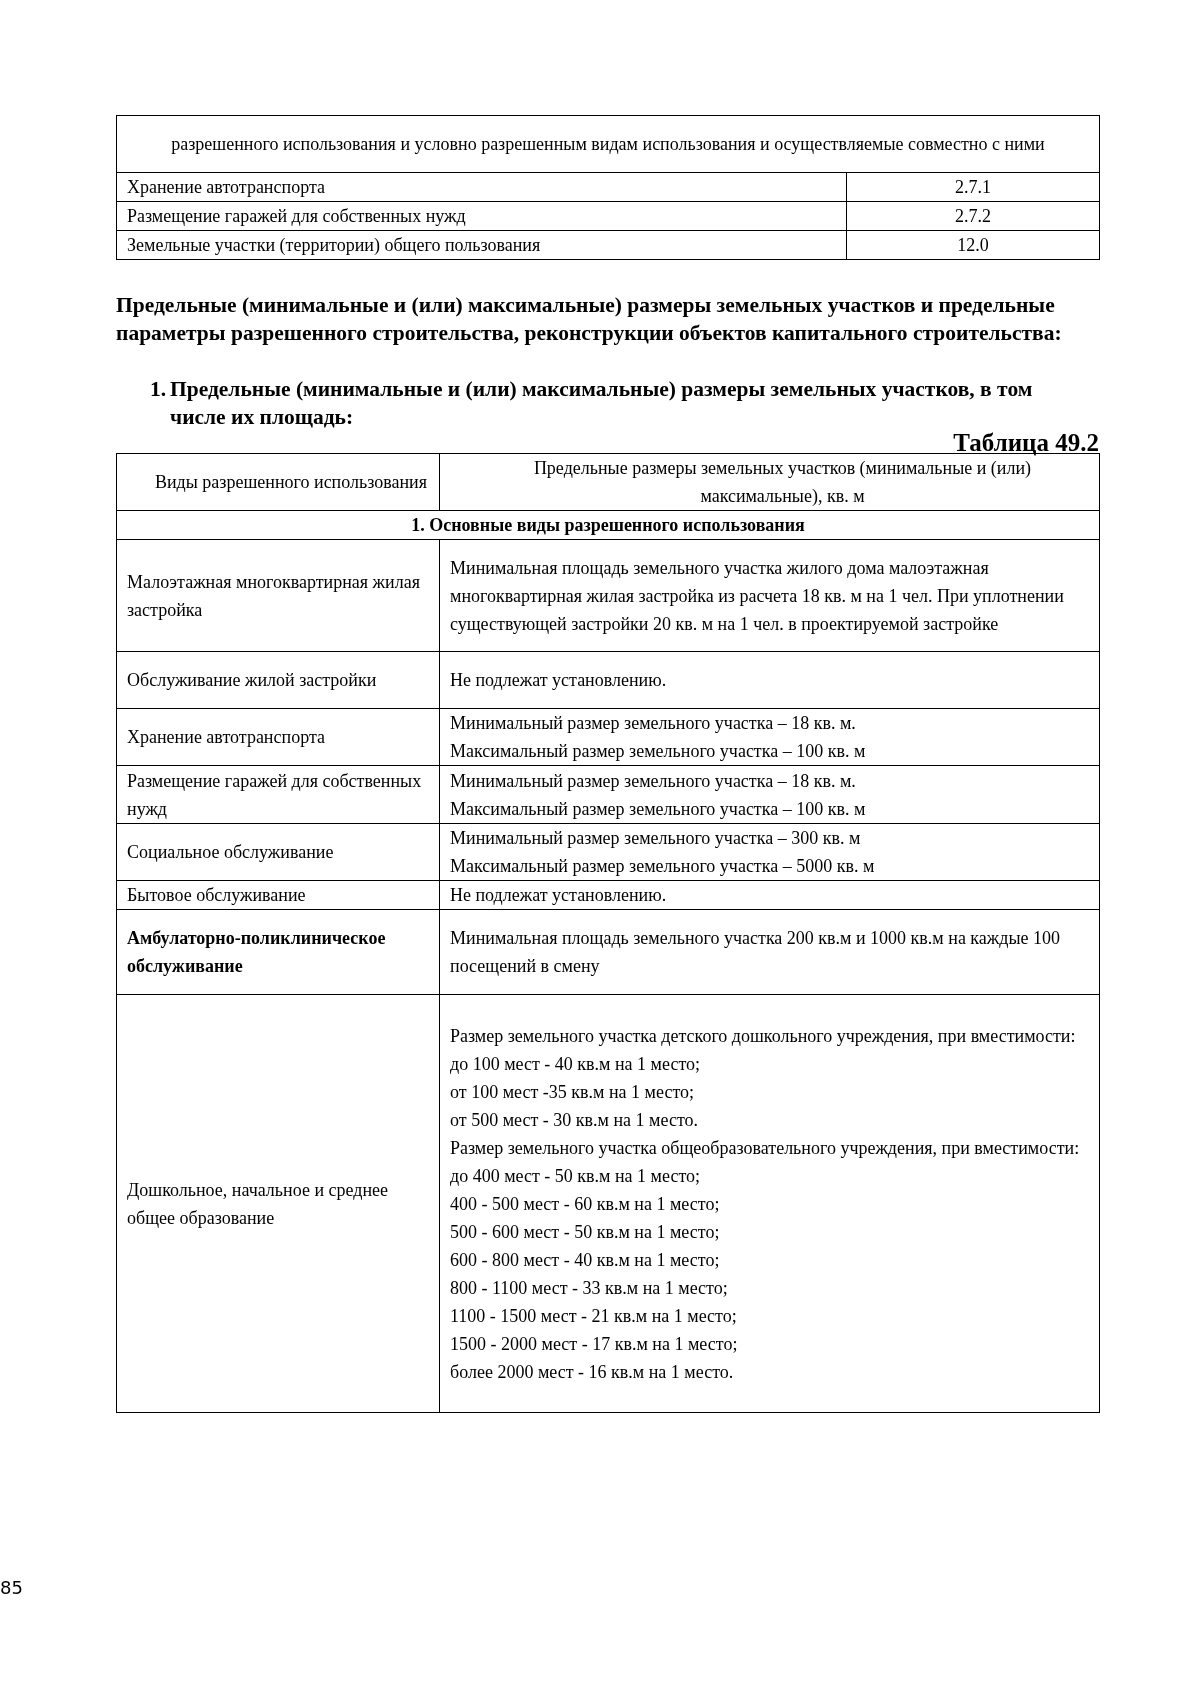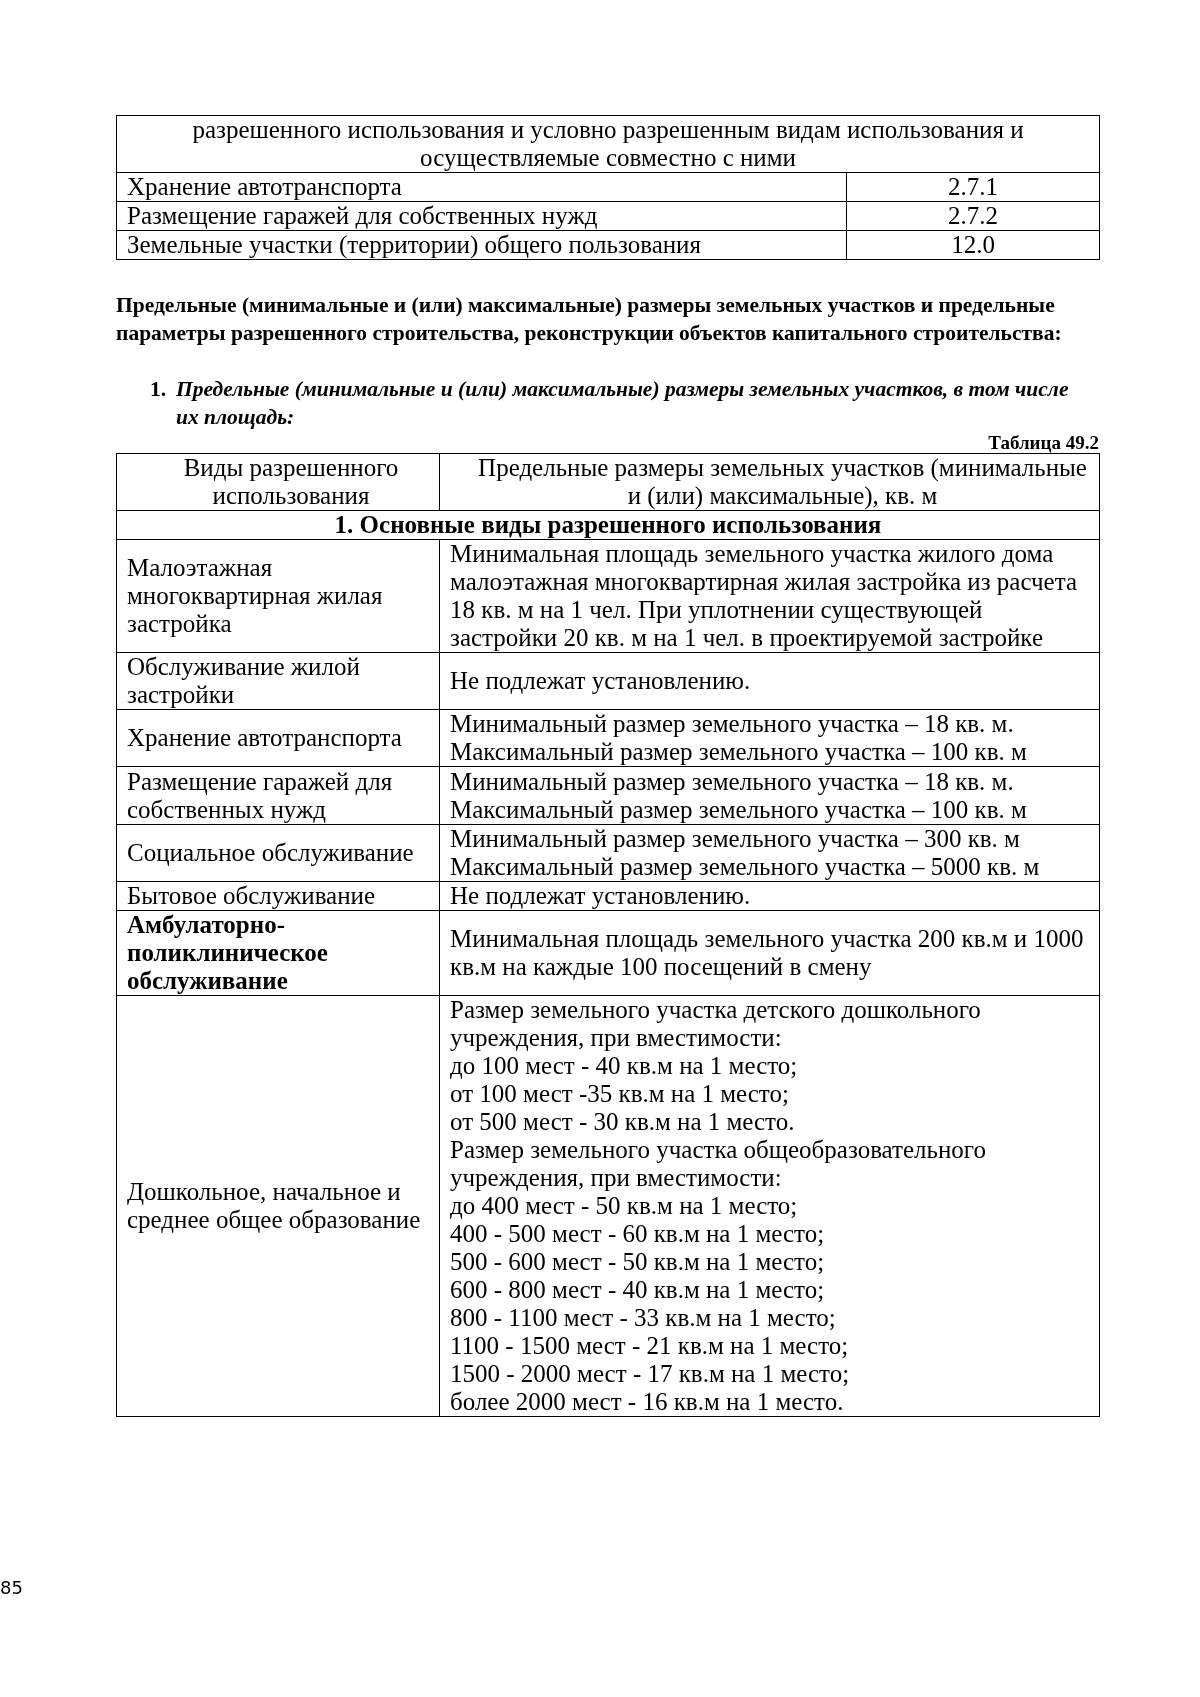--- a/index.html
+++ b/index.html
@@ -4,45 +4,45 @@
   <style>
     html, body { margin: 0; padding: 0; background: #ffffff; }
     body {
       width: 1200px; height: 1697px; position: relative; overflow: hidden;
       font-family: "Liberation Serif", "DejaVu Serif", serif;
       color: #000000;
     }
     .page { position: absolute; left: 0; top: 0; width: 1200px; height: 1697px; }
 
     table { border-collapse: collapse; position: absolute; left: 116px; width: 983px; table-layout: fixed; }
-    td { border: 1.5px solid #000; padding: 0 10px; font-size: 25px; line-height: 28px; vertical-align: middle; }
+    td { border: 1.5px solid #000; padding: 0 10px; font-size: 18px; line-height: 28px; vertical-align: middle; }
 
     
     #top-table { top: 115px; }
     #top-table td.code { text-align: center; }
     #top-table td.span-head { text-align: center; height: 56px; }
     #top-table tr.row td { height: 28px; }
 
     
     .heading {
       position: absolute; left: 116px; width: 980px;
       font-weight: bold; font-size: 21.5px; line-height: 28px;
       top: 291px;
     }
     .list-item {
       position: absolute; left: 150px; width: 940px;
       font-weight: bold; font-size: 21.5px; line-height: 28px;
       top: 375px;
     }
     .list-item .num { position: absolute; left: 0; top: 0; }
-    .list-item .txt { display: block; margin-left: 26px; font-style: italic; }
+    .list-item .txt { display: block; margin-left: 20px; }
 
     .table-caption {
       position: absolute; right: 101px; top: 431px;
-      font-weight: bold; font-size: 19px; line-height: 24px;
+      font-weight: bold; font-size: 25px; line-height: 24px;
     }
 
     
     #main-table { top: 453px; }
     #main-table col.c1 { width: 323px; }
     #main-table col.c2 { width: 660px; }
     #main-table td.head { text-align: center; height: 56px; padding-left: 36px; }
     #main-table td.section { text-align: center; font-weight: bold; height: 28px; }
     #main-table td.name.bold { font-weight: bold; margin-top: 7px; }
     #main-table td.value { white-space: pre-line; }

